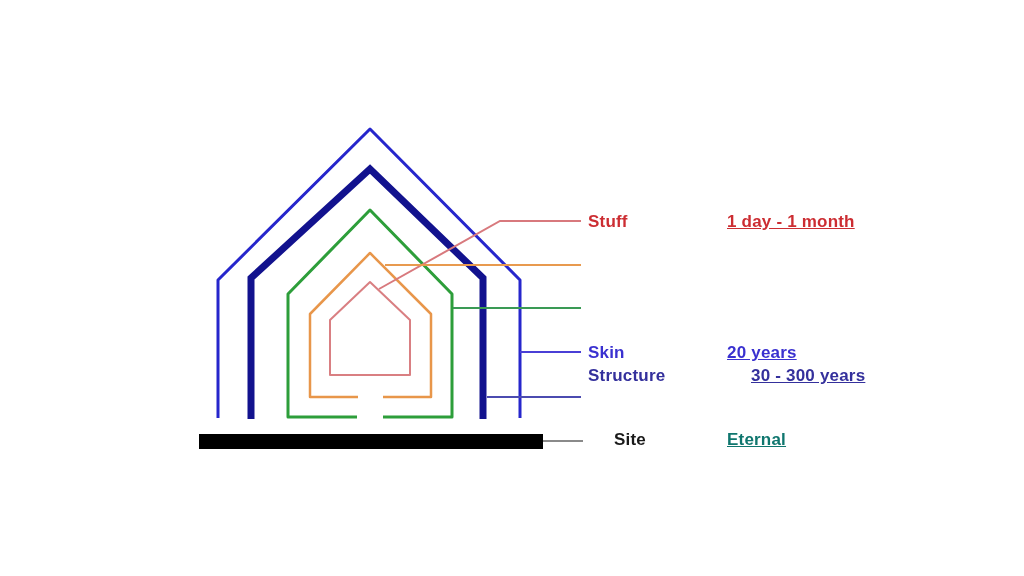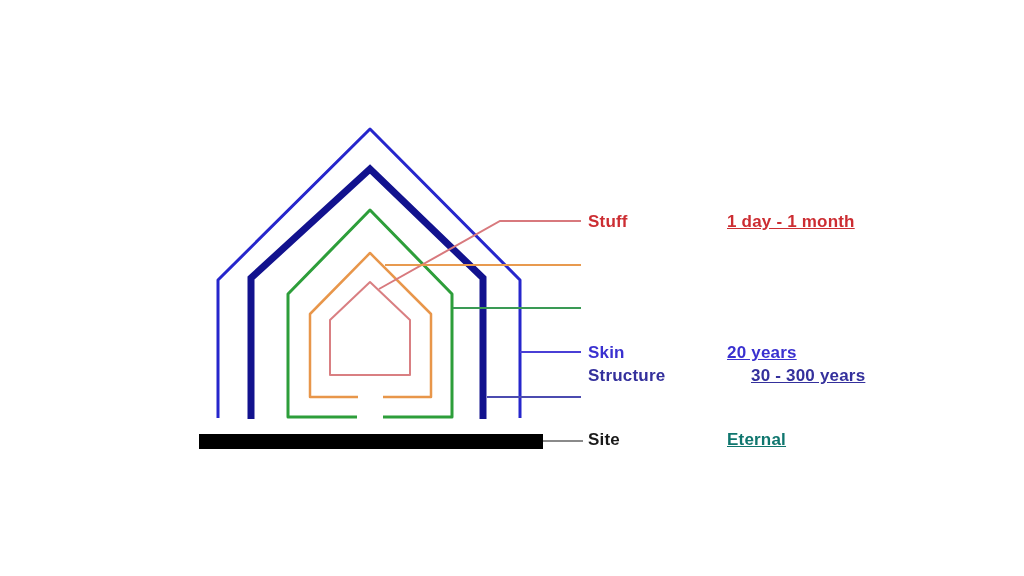--- a/index.html
+++ b/index.html
@@ -61,17 +61,17 @@
     <span class="layer-name" style="color: rgb(58, 49, 208);">Skin</span>
     <span class="layer-duration" style="color: rgb(58, 49, 208);">20 years</span>
   </div>
 
   <div class="label-row" style="top:367px">
     <span class="layer-name" style="color: rgb(52, 48, 156);">Structure</span>
     <span class="layer-duration" style="color: rgb(52, 48, 156); margin-left: 24px;">30 - 300 years</span>
   </div>
 
   <div class="label-row" style="top:431px">
-    <span class="layer-name" style="color: rgb(26, 26, 26);">Site</span>
+    <span class="layer-name" style="color: rgb(26, 26, 26); margin-left: 26px;">Site</span>
     <span class="layer-duration" style="color: #0f766e;">Eternal</span>
   </div>
 
 </div>
 
 </body></html>

